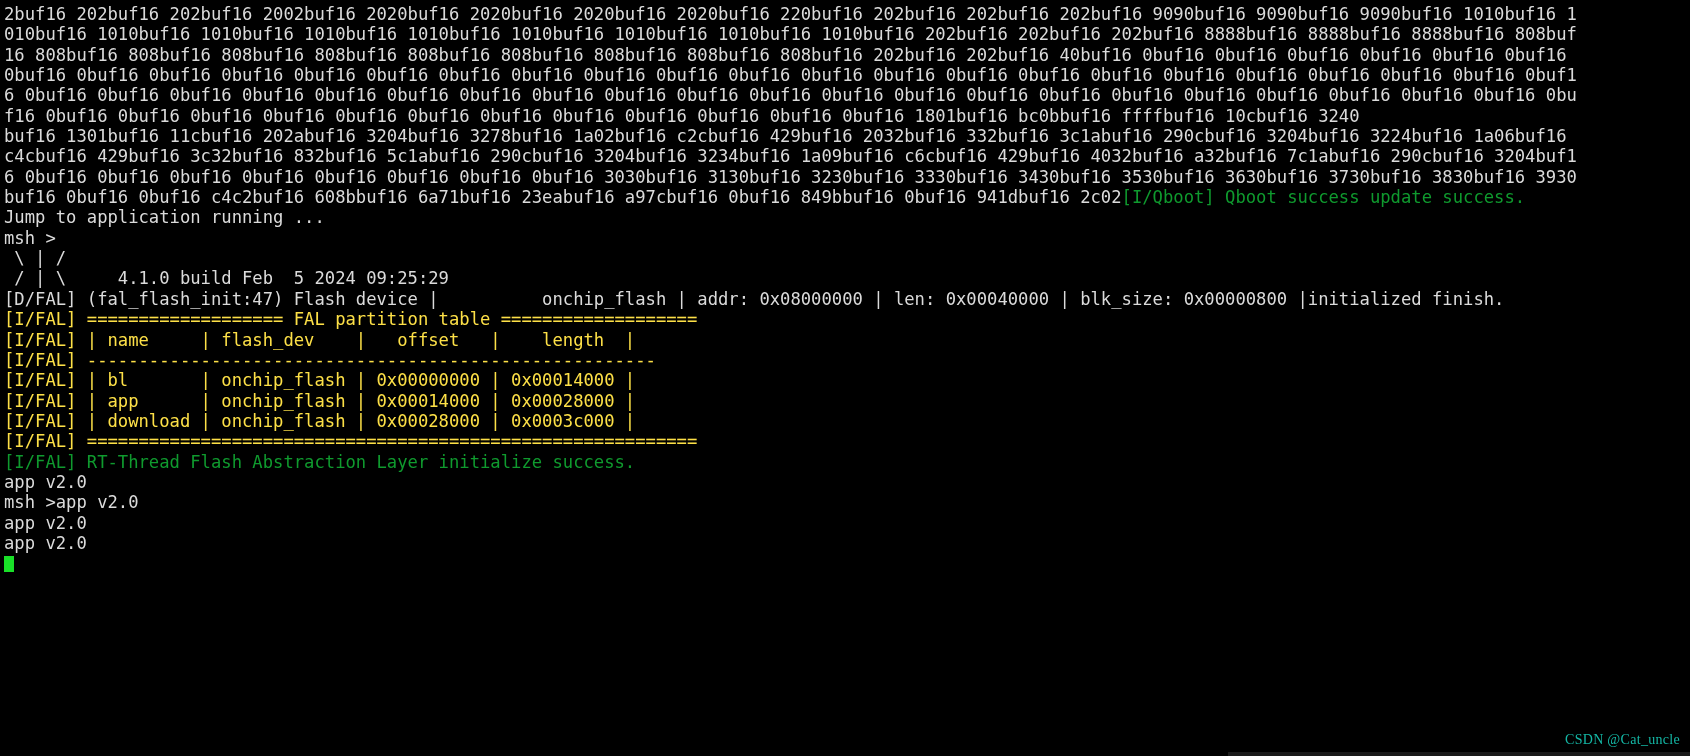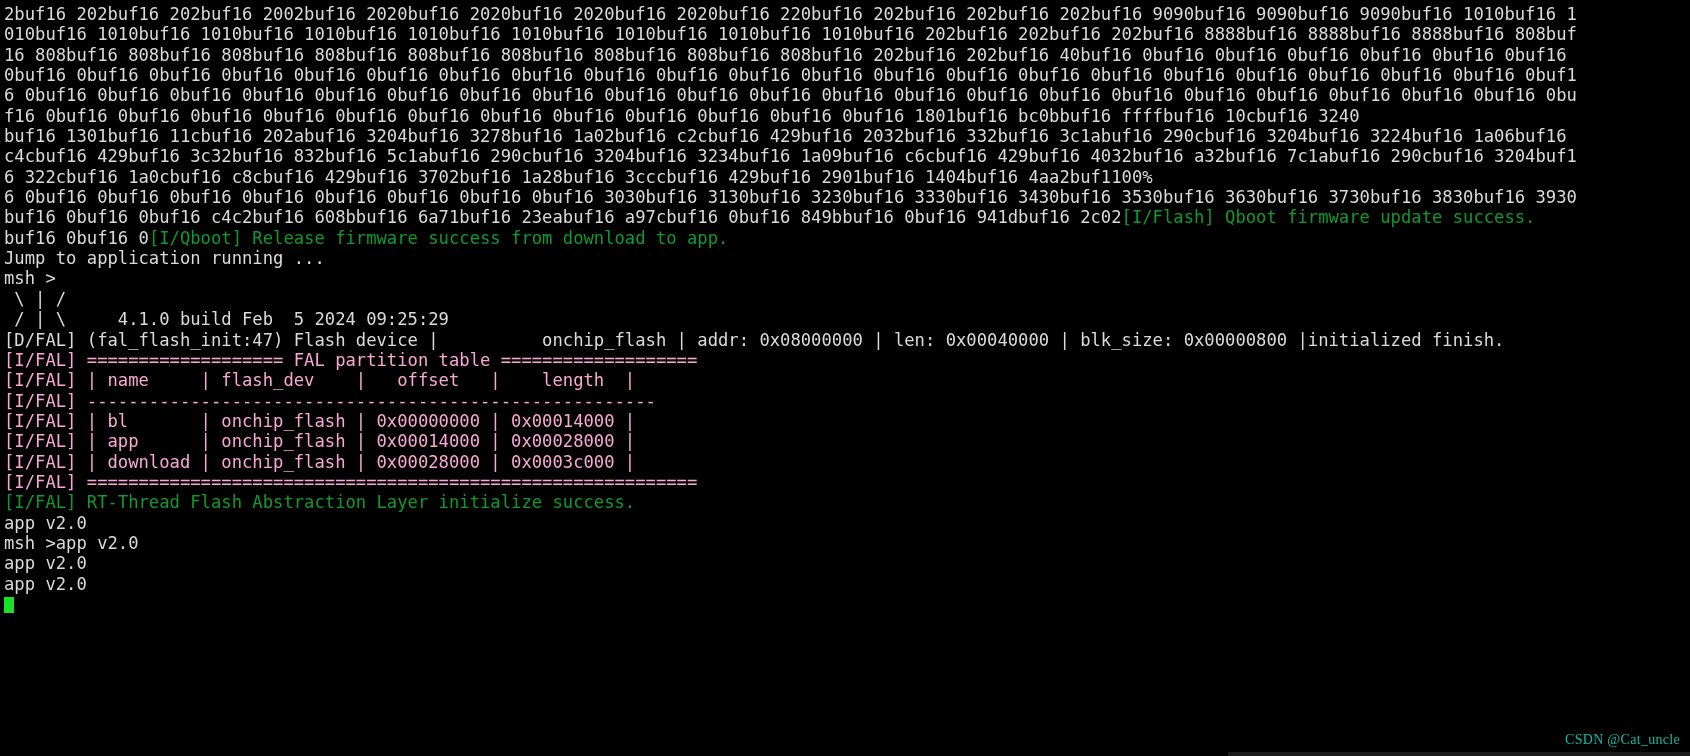--- a/index.html
+++ b/index.html
@@ -30,21 +30,21 @@
     font-size: 17.2px;
     line-height: 20.35px;
     white-space: pre;
     letter-spacing: 0px;
     color: #d8d8d8;
     height: 20.35px;
   }
   .seg { white-space: pre; margin-top: 32px; }
   .fg-white  { color: #dbdbdb; }
   .fg-green  { color: #0f9a2e; }
-  .fg-dgreen { color: #f9a8d4; }
+  .fg-dgreen { color: #fde047; }
 
   .cursor {
     display: inline-block;
     width: 10.3px;
     height: 16px;
     background: #19e028;
     vertical-align: -3px;
   }
   .watermark {
     position: absolute;
@@ -71,24 +71,22 @@
 <div id="terminal">
   <div class="screen" id="screen">
       <div class="line"><span class="seg fg-white">2buf16 202buf16 202buf16 2002buf16 2020buf16 2020buf16 2020buf16 2020buf16 220buf16 202buf16 202buf16 202buf16 9090buf16 9090buf16 9090buf16 1010buf16 1</span></div>
       <div class="line"><span class="seg fg-white">010buf16 1010buf16 1010buf16 1010buf16 1010buf16 1010buf16 1010buf16 1010buf16 1010buf16 202buf16 202buf16 202buf16 8888buf16 8888buf16 8888buf16 808buf</span></div>
       <div class="line"><span class="seg fg-white">16 808buf16 808buf16 808buf16 808buf16 808buf16 808buf16 808buf16 808buf16 808buf16 202buf16 202buf16 40buf16 0buf16 0buf16 0buf16 0buf16 0buf16 0buf16</span></div>
       <div class="line"><span class="seg fg-white">0buf16 0buf16 0buf16 0buf16 0buf16 0buf16 0buf16 0buf16 0buf16 0buf16 0buf16 0buf16 0buf16 0buf16 0buf16 0buf16 0buf16 0buf16 0buf16 0buf16 0buf16 0buf1</span></div>
       <div class="line"><span class="seg fg-white">6 0buf16 0buf16 0buf16 0buf16 0buf16 0buf16 0buf16 0buf16 0buf16 0buf16 0buf16 0buf16 0buf16 0buf16 0buf16 0buf16 0buf16 0buf16 0buf16 0buf16 0buf16 0bu</span></div>
       <div class="line"><span class="seg fg-white">f16 0buf16 0buf16 0buf16 0buf16 0buf16 0buf16 0buf16 0buf16 0buf16 0buf16 0buf16 0buf16 1801buf16 bc0bbuf16 ffffbuf16 10cbuf16 3240</span></div>
       <div class="line"><span class="seg fg-white">buf16 1301buf16 11cbuf16 202abuf16 3204buf16 3278buf16 1a02buf16 c2cbuf16 429buf16 2032buf16 332buf16 3c1abuf16 290cbuf16 3204buf16 3224buf16 1a06buf16</span></div>
       <div class="line"><span class="seg fg-white">c4cbuf16 429buf16 3c32buf16 832buf16 5c1abuf16 290cbuf16 3204buf16 3234buf16 1a09buf16 c6cbuf16 429buf16 4032buf16 a32buf16 7c1abuf16 290cbuf16 3204buf1</span></div>
-      <div class="line"><span class="seg fg-white">6 322cbuf16 1a0cbuf16 c8cbuf16 429buf16 3702buf16 1a28buf16 3cccbuf16 429buf16 2901buf16 1404buf16 4aa2buf1100%</span></div>
       <div class="line"><span class="seg fg-white">6 0buf16 0buf16 0buf16 0buf16 0buf16 0buf16 0buf16 0buf16 3030buf16 3130buf16 3230buf16 3330buf16 3430buf16 3530buf16 3630buf16 3730buf16 3830buf16 3930</span></div>
-      <div class="line"><span class="seg fg-white">buf16 0buf16 0buf16 c4c2buf16 608bbuf16 6a71buf16 23eabuf16 a97cbuf16 0buf16 849bbuf16 0buf16 941dbuf16 2c02</span><span class="seg fg-green">[I/Flash] Qboot firmware update success.</span></div>
-      <div class="line"><span class="seg fg-white">buf16 0buf16 0</span><span class="seg fg-green">[I/Qboot] Release firmware success from download to app.</span></div>
+      <div class="line"><span class="seg fg-white">buf16 0buf16 0buf16 c4c2buf16 608bbuf16 6a71buf16 23eabuf16 a97cbuf16 0buf16 849bbuf16 0buf16 941dbuf16 2c02</span><span class="seg fg-green">[I/Qboot] Qboot success update success.</span></div>
       <div class="line"><span class="seg fg-white">Jump to application running ...</span></div>
       <div class="line"><span class="seg fg-white">msh &gt;</span></div>
       <div class="line"><span class="seg fg-white"> \ | /</span></div>
       <div class="line"><span class="seg fg-white"> / | \     4.1.0 build Feb  5 2024 09:25:29</span></div>
       <div class="line"><span class="seg fg-white">[D/FAL] (fal_flash_init:47) Flash device |          onchip_flash | addr: 0x08000000 | len: 0x00040000 | blk_size: 0x00000800 |initialized finish.</span></div>
       <div class="line"><span class="seg fg-dgreen">[I/FAL] =================== FAL partition table ===================</span></div>
       <div class="line"><span class="seg fg-dgreen">[I/FAL] | name     | flash_dev    |   offset   |    length  |</span></div>
       <div class="line"><span class="seg fg-dgreen">[I/FAL] -------------------------------------------------------</span></div>
       <div class="line"><span class="seg fg-dgreen">[I/FAL] | bl       | onchip_flash | 0x00000000 | 0x00014000 |</span></div>
       <div class="line"><span class="seg fg-dgreen">[I/FAL] | app      | onchip_flash | 0x00014000 | 0x00028000 |</span></div>

